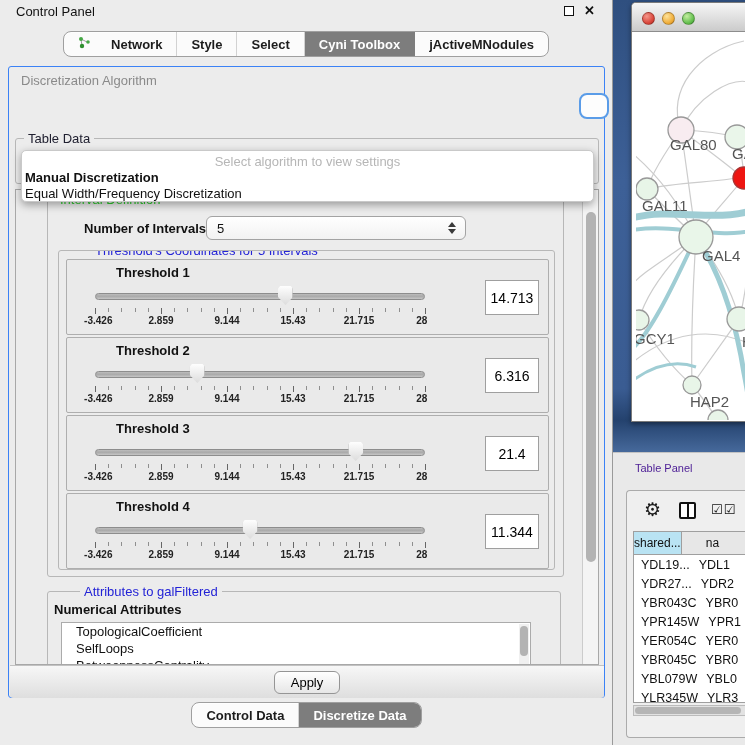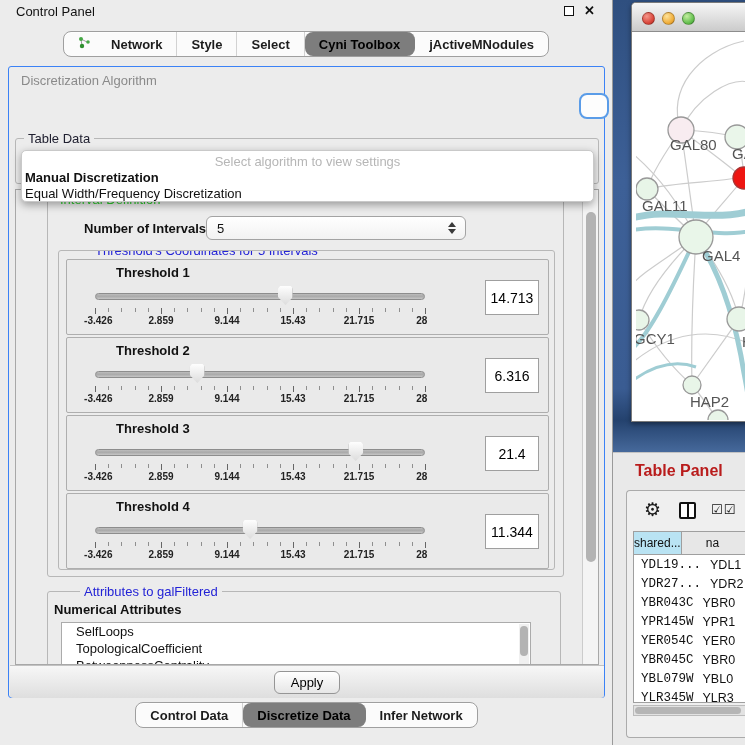--- a/index.html
+++ b/index.html
@@ -14,21 +14,21 @@
   #float-ic { position:absolute; left:564px; top:6px; width:10px; height:10px; border:1.5px solid #111; background:#fff; }
   #close-ic { position:absolute; left:584px; top:3px; font-weight:bold; font-size:13px; color:#111; }
 
   
   #top-tabs { position:absolute; left:0; top:31px; width:100%; display:flex; justify-content:center; }
   .tabbar { display:inline-flex; border:1px solid #9f9f9f; border-radius:8px; overflow:hidden;
     background:#fbfbfb; height:26px; box-shadow:0 1px 1px rgba(255,255,255,.8) inset; }
   .tab { display:flex; align-items:center; gap:20px; padding:0 14px; font-weight:bold; font-size:13px;
     color:#1c1c1c; border-right:1px solid #d2d2d2; cursor:default; white-space:nowrap; }
   .tab:last-child { border-right:none; }
-  .tab.sel { background:#7d7d7d; color:#000000; border-right-color:#7d7d7d;border-radius:8px; }
+  .tab.sel { background:#7d7d7d; color:#ffffff; border-right-color:#7d7d7d; }
 
   
   #outer-panel { position:absolute; left:8px; top:66px; width:597px; height:632px;
     border:1px solid #3b82f6; border-radius:3px; background:#ececec; }
 
   .group { position:absolute; border:1px solid #b7b7b7; border-radius:3px; }
   .group-title { position:absolute; top:-8px; left:8px; background:#ececec; padding:0 4px;
     font-size:13px; line-height:15px; }
   .t-green { color:#2ecc2e; }
   .t-blue  { color:#2323d6;margin-left:24px; }
@@ -104,38 +104,38 @@
   #net-titlebar { position:absolute; left:0; top:0; width:100%; height:29px; border-radius:4px 0 0 0;
     background:linear-gradient(#f6f6f6,#cbcbcb); border-bottom:1px solid #8d8d8d; }
   .tl { position:absolute; top:9px; width:13px; height:13px; border-radius:50%; border:0.5px solid rgba(0,0,0,.25); }
   #tl-red    { left:10px; background:radial-gradient(circle at 35% 30%, #f4978c, #d9453a 65%, #a32a22); }
   #tl-yellow { left:30px; background:radial-gradient(circle at 35% 30%, #fde29a, #f0ad39 65%, #bd7d1d); }
   #tl-green  { left:50px; background:radial-gradient(circle at 35% 30%, #c4eda0, #63bf4e 65%, #3c8f2e); }
   #net-canvas { position:absolute; left:4px; top:30px; width:116px; height:387px; background:#ffffff; overflow:hidden; }
   .net-label { position:absolute; font-size:15px; color:#555555; white-space:nowrap; }
 
   #table-region { position:absolute; left:613px; top:452px; width:132px; height:293px; background:#e9e9e9; border-top:1px solid #c3c3c3; }
-  #tp-title { position:absolute; left:22px; top:9px; font-size:16px; color:#b91c1c;font-weight:bold; }
+  #tp-title { position:absolute; left:22px; top:9px; font-size:11px; color:#4c1d95; }
   #tp-inner { position:absolute; left:13px; top:37px; width:125px; height:248px; background:#efefef;
     border:1px solid #ababab; border-radius:4px 0 0 4px; border-right:none; }
   .tp-icon { position:absolute; cursor:default; }
   #gear-ic { left:17px; top:7px; font-family:"DejaVu Sans",sans-serif; font-size:19px; color:#1a1a1a; }
   #split-ic { left:52px; top:11px; width:17px; height:17px; border:2px solid #111; border-radius:2px; background:#fff; }
   #split-ic::after { content:""; position:absolute; left:5.5px; top:0; width:2px; height:13px; background:#111; }
   #check-ics { left:84px; top:11px; font-family:"DejaVu Sans",sans-serif; font-size:13px; letter-spacing:1px; color:#111; }
 
   #tp-table { position:absolute; left:6px; top:40px; width:119px; height:172px; background:#ffffff;
     border:1px solid #9f9f9f; overflow:hidden; }
   .tp-hrow { display:flex; height:23px; border-bottom:1px solid #9f9f9f; }
   .tp-h { font-size:12px; display:flex; align-items:center; justify-content:center; border-right:1px solid #9f9f9f; }
   .tp-h.c1 { width:76px; background:#b9e3f3; }
   .tp-h.c2 { width:120px; background:#e7e7e7; justify-content:flex-start; padding-left:24px; }
   .tp-row { display:flex; height:19px; }
   .tp-c { font-size:12.5px; display:flex; align-items:center; }
-  .tp-c.c1 { width:76px; padding-left:7px;font-family:Liberation Mono, monospace; }
+  .tp-c.c1 { width:76px; padding-left:7px; }
   .tp-c.c2 { width:120px; padding-left:9px; }
   #tp-hscroll { position:absolute; left:6px; top:214px; width:119px; height:11px; background:#e2e2e2; border:1px solid #bbb; }
   #tp-hscroll .thumb { position:absolute; left:1px; top:1px; width:106px; height:7px; background:#b5b5b5; border-radius:4px; }
 </style>
 </head>
 <body>
 
 <div id="control-panel">
 
   <div id="cp-titlebar">
@@ -305,22 +305,22 @@
             </div>
             <input class="th-value" value="11.344" style="">
           </div>
         </div>
       </div>
 
       <div class="group" style="left:31px; top:401px; width:514px; height:130px;">
         <span class="group-title t-blue">Attributes to galFiltered</span>
         <span style="position:absolute; left:6px; top:10px; font-weight:bold;">Numerical Attributes</span>
         <div id="attr-list">
+          <div class="item">TopologicalCoefficient</div>
           <div class="item">SelfLoops</div>
-          <div class="item">TopologicalCoefficient</div>
           <div class="item">BetweennessCentrality</div>
           <div id="attr-vscroll">
               <div class="thumb"></div>
             </div>
         </div>
       </div>
 
       <div id="vscroll">
           <div class="thumb"></div>
         </div>
@@ -337,23 +337,20 @@
     </div>
   </div>
 
   <div id="bottom-tabs">
     <div class="tabbar">
       <div class="tab">
           <span>Control Data</span>
         </div>
       <div class="tab sel">
           <span>Discretize Data</span>
-        </div>
-      <div class="tab">
-          <span>Infer Network</span>
         </div>
     </div>
   </div>
 </div>
 
 <div id="net-region">
   <div id="net-window">
     <div id="net-titlebar">
       <span class="tl" id="tl-red"></span>
       <span class="tl" id="tl-yellow"></span>

